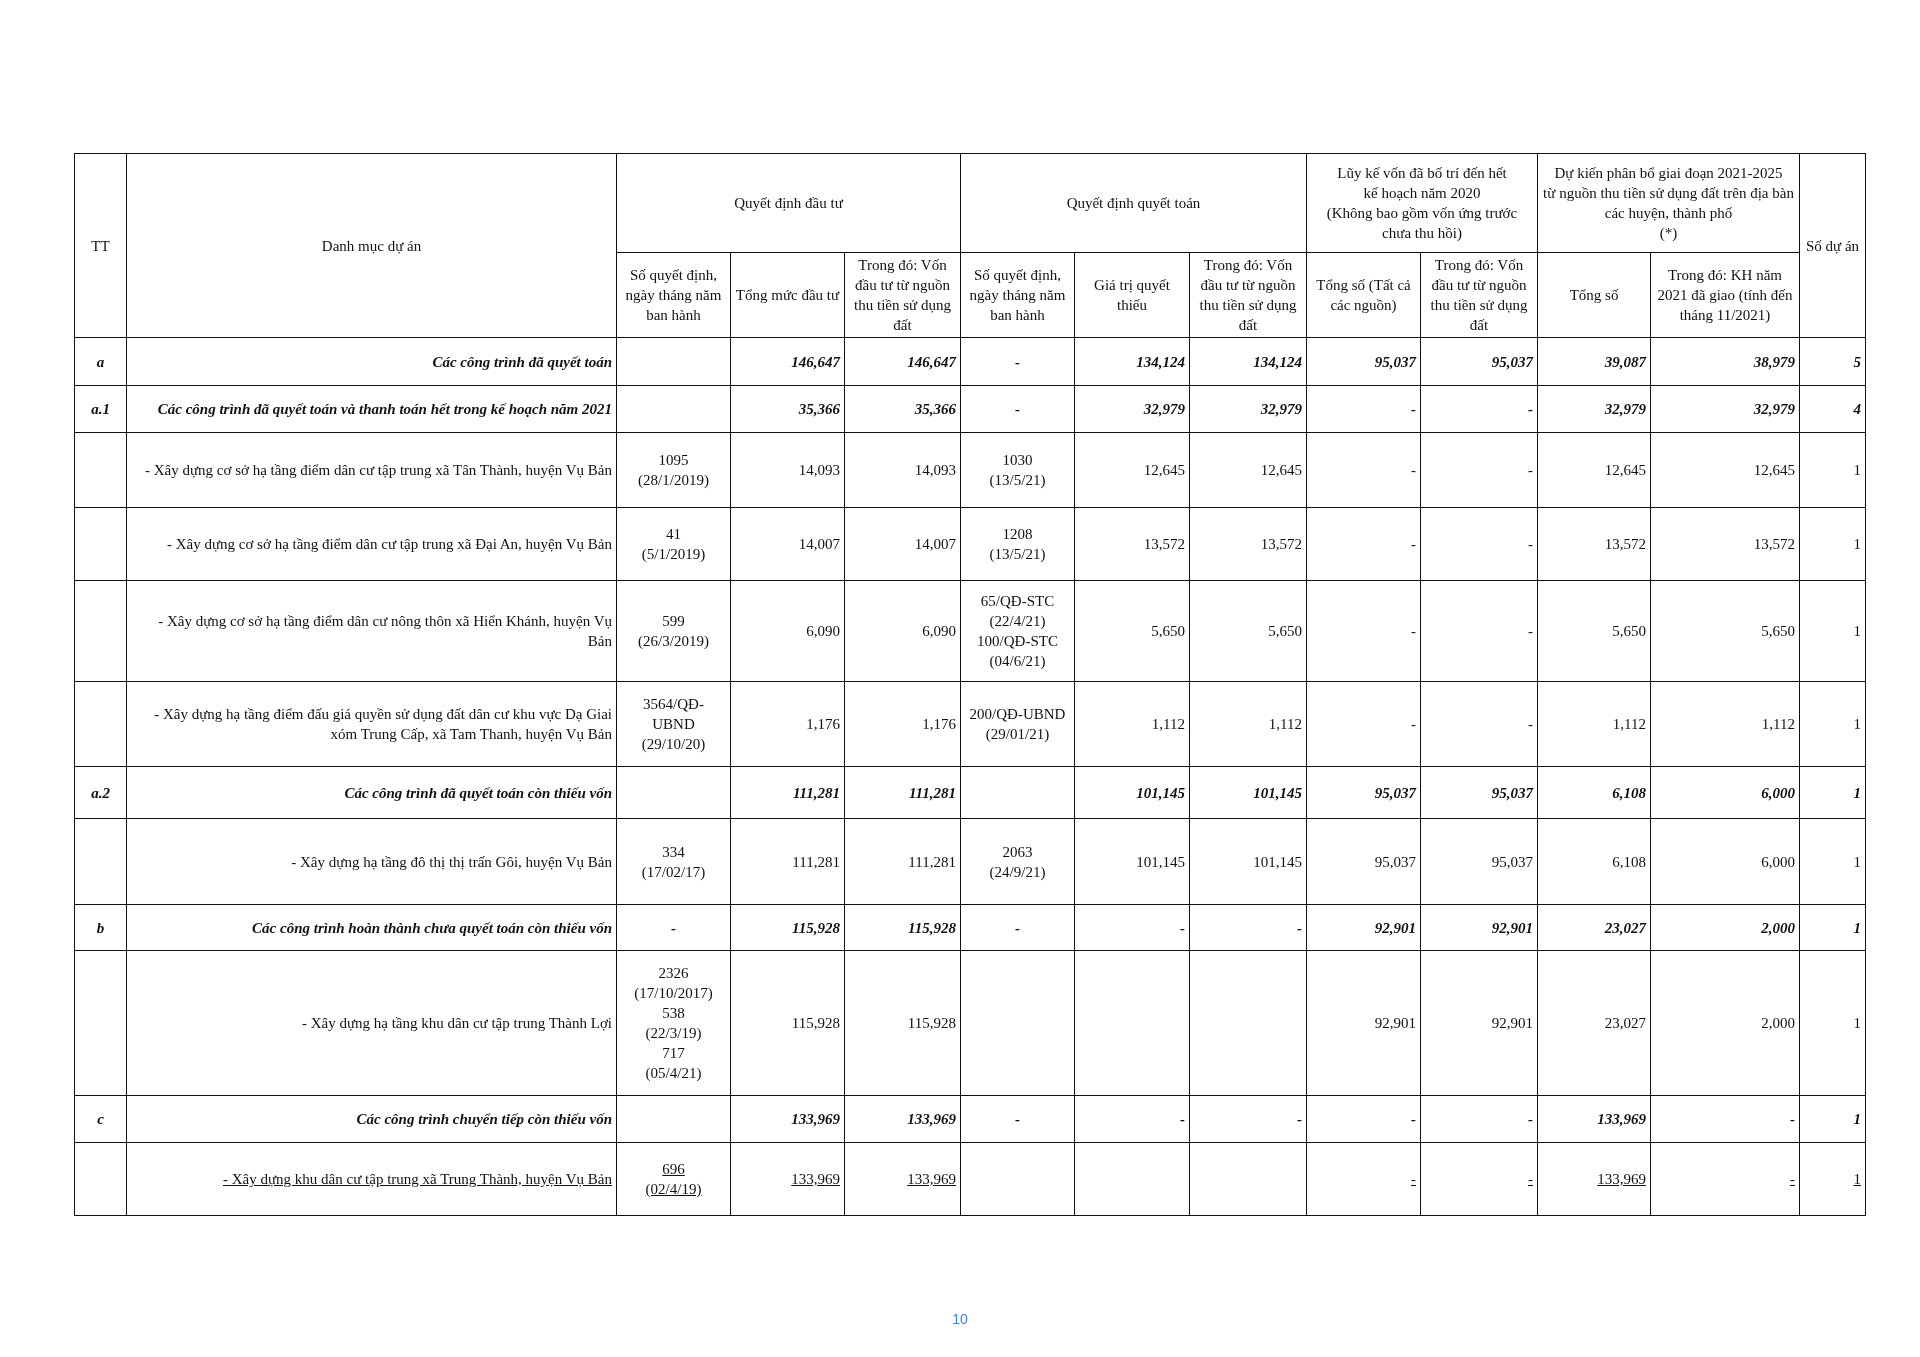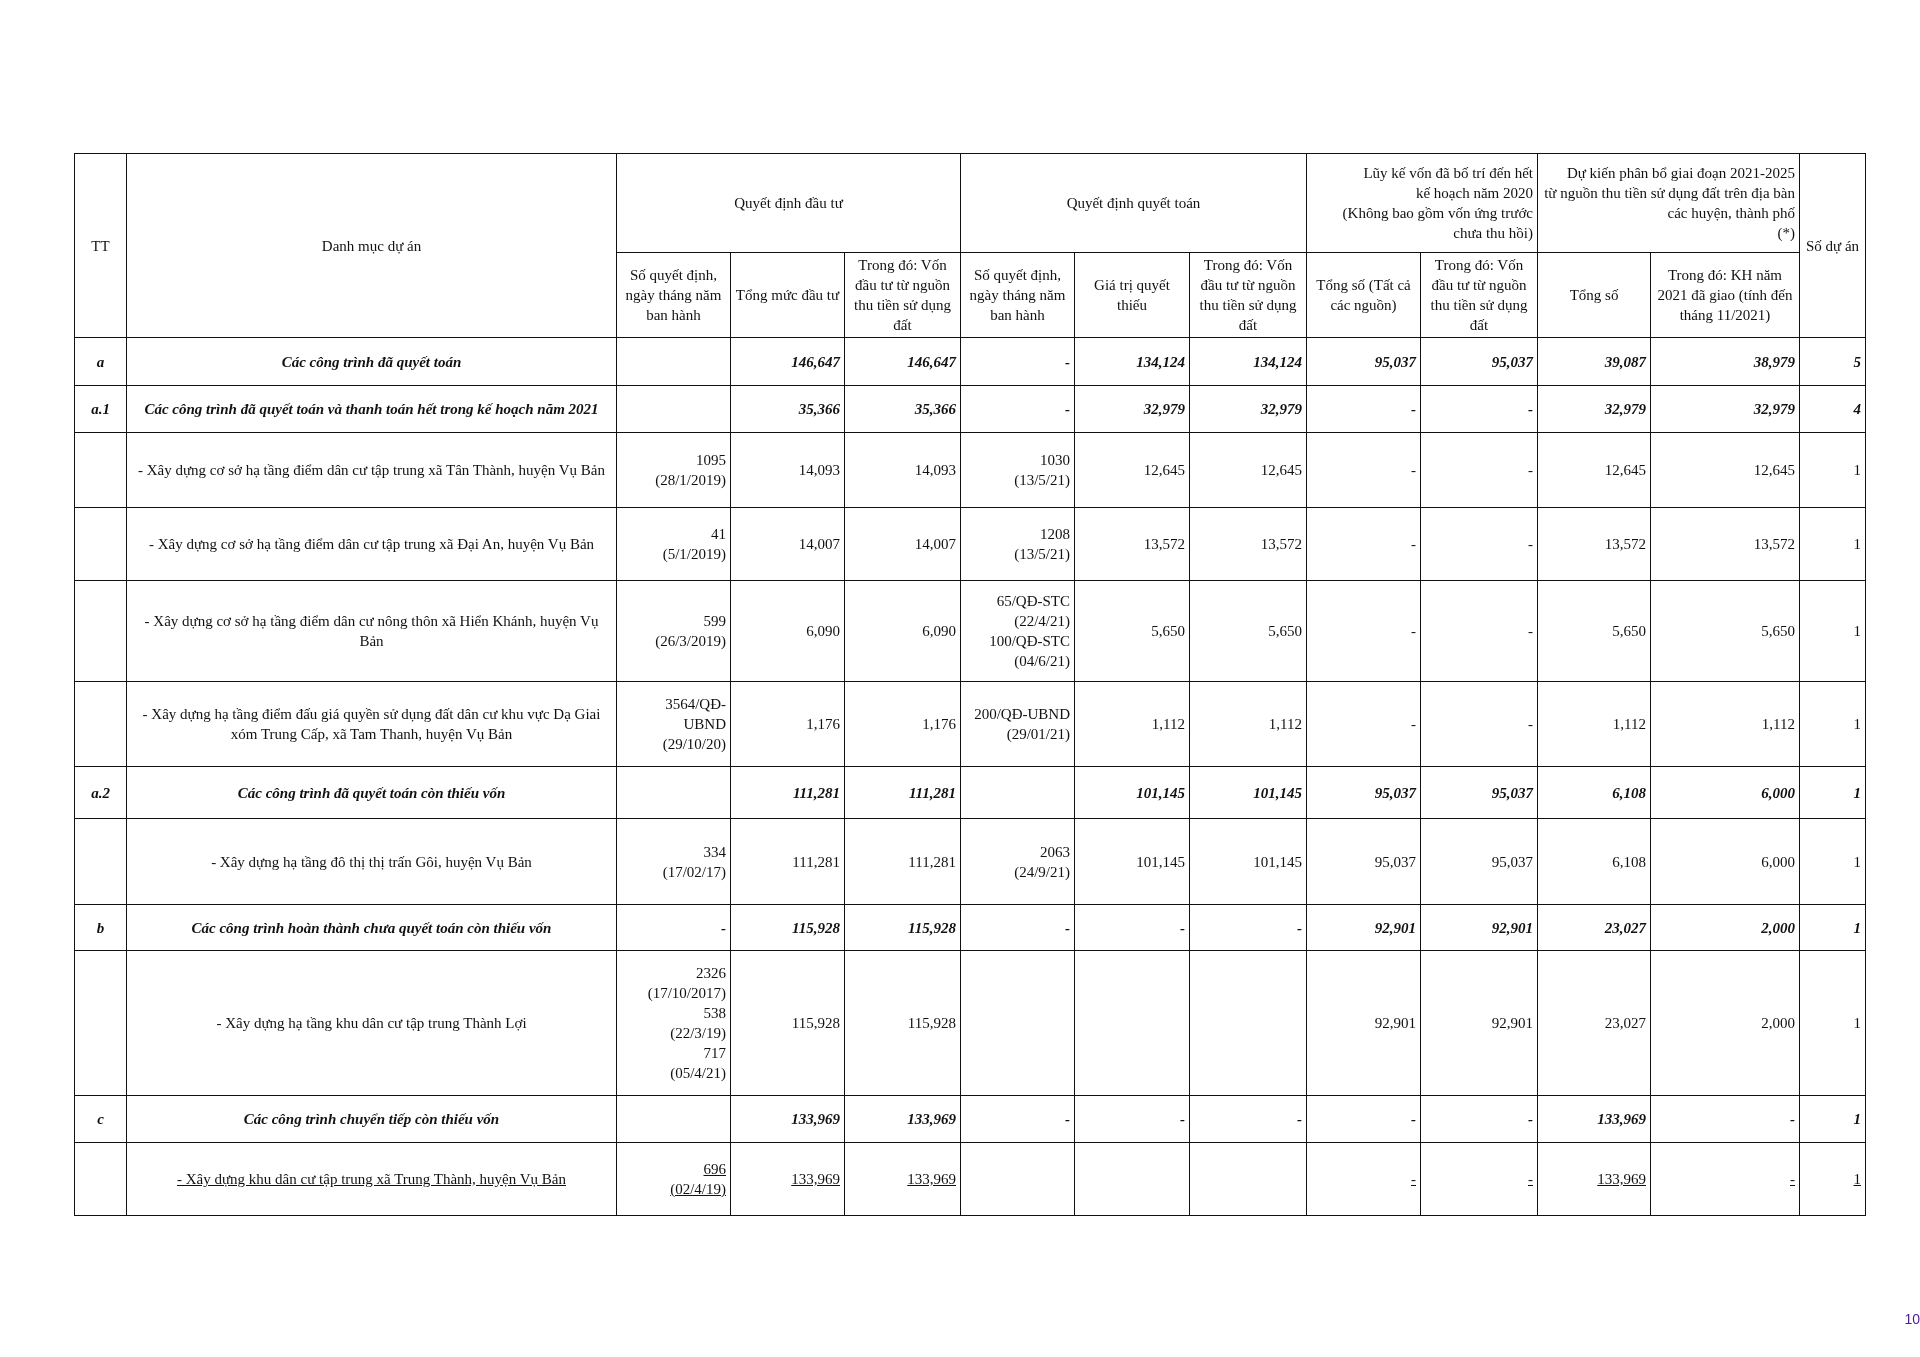--- a/index.html
+++ b/index.html
@@ -5,26 +5,26 @@
   html, body { margin:0; padding:0; background:#ffffff; }
   body { width:1920px; height:1357px; position:relative; overflow:hidden;
          font-family:"Liberation Serif", "DejaVu Serif", serif; color:#111; }
   table.main { position:absolute; left:74px; top:153px; border-collapse:collapse;
                table-layout:fixed; font-size:15px; line-height:20px; }
   table.main td, table.main th { border:1.5px solid #111; padding:0 4px; overflow:hidden; }
   th { font-weight:normal; text-align:center; vertical-align:middle; }
   .hdr-note { }
   td.num { text-align:right; vertical-align:middle; padding-right:2px; }
   td.ctr { text-align:center; vertical-align:middle; }
-  td.name { text-align:center; vertical-align:middle; padding-left:3px;margin-left:36px; }
+  td.name { text-align:right; vertical-align:middle; padding-left:3px;margin-left:36px; }
   tr.group td { font-weight:bold; font-style:italic; }
   tr.group td.ctr.tt { font-weight:bold; font-style:italic; }
-  .line { display:block;text-align:right; }
-  .pagenum { position:absolute; left:0; width:1920px; top:1311px; text-align:right;
-             font-family:"Liberation Sans", "DejaVu Sans", sans-serif; font-size:14px; color:#4c1d95; }
+  .line { display:block; }
+  .pagenum { position:absolute; left:0; width:1920px; top:1311px; text-align:center;
+             font-family:"Liberation Sans", "DejaVu Sans", sans-serif; font-size:14px; color:#3b82f6; }
 </style>
 </head>
 <body>
 
 <table class="main">
   <colgroup>
     <col style="width:52px">
       <col style="width:490px">
       <col style="width:114px">
       <col style="width:114px">

